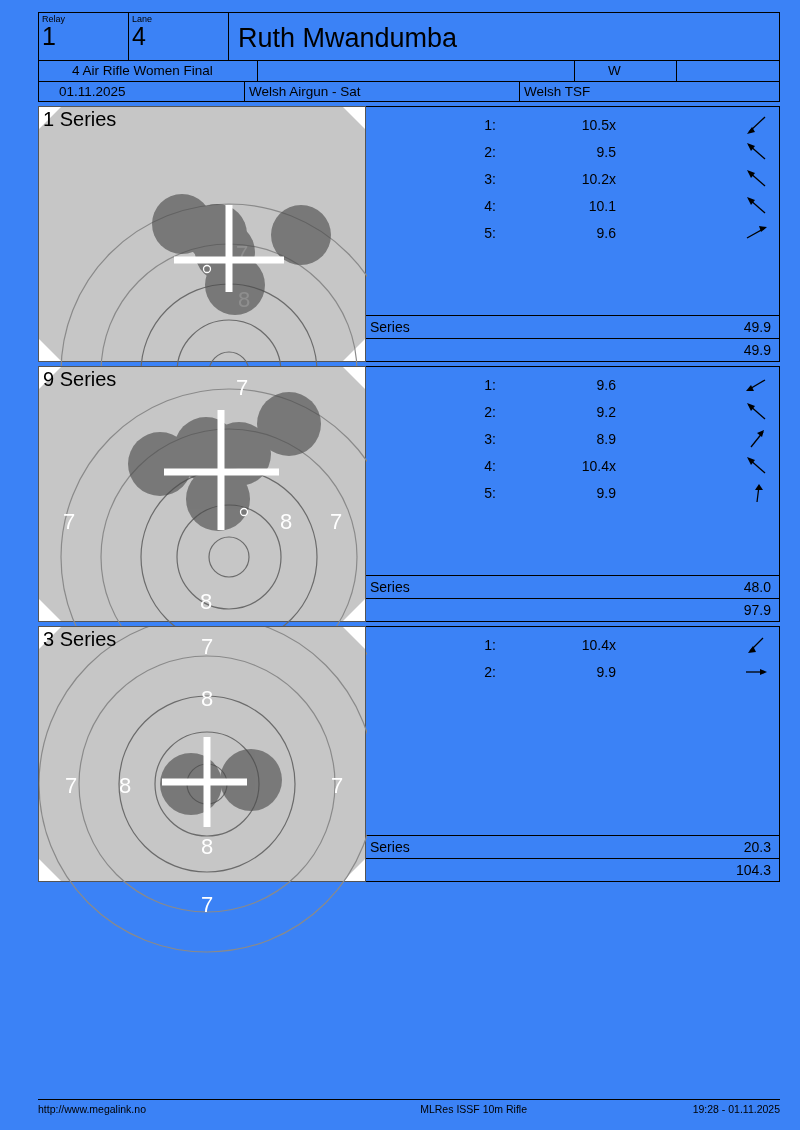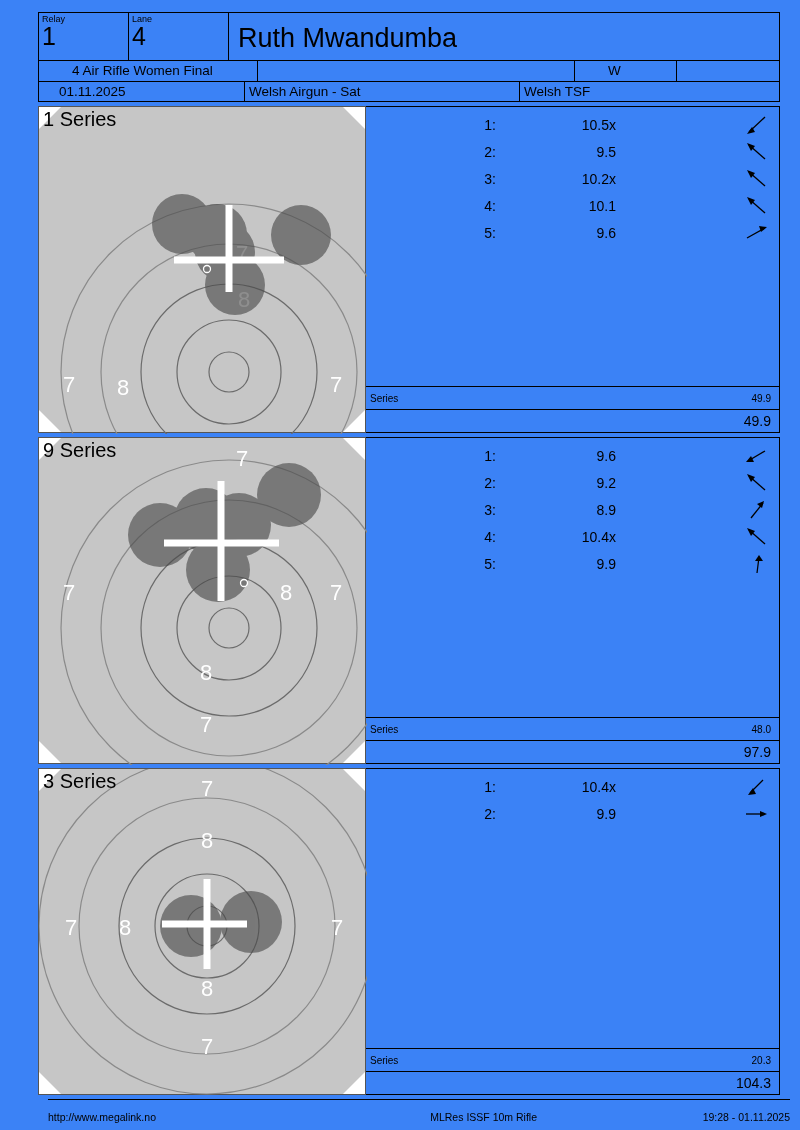--- a/index.html
+++ b/index.html
@@ -95,21 +95,21 @@
   .r3-club  { flex: 1; }
 
   
   .series-block {
     display: flex;
     margin-top: 4px;
   }
   .target-pane {
     position: relative;
     width: 328px;
-    height: 327px;
+    height: 256px;
     background: #c6c6c6;
     border: 1px solid #555;
     flex: 0 0 328px;
   }
   .corner {
     position: absolute;
     width: 0; height: 0;
     border-style: solid;
   }
   .corner.tl { left:0; top:0; border-width: 22px 22px 0 0; border-color: #ffffff transparent transparent transparent; }
@@ -161,45 +161,45 @@
     padding-right: 12px;
     position: relative;
     height: 27px;
   }
   .shot-arrow svg { position: absolute; right: 10px; top: 3px; }
 
   .series-total {
     border-top: 1px solid #000;
     display: flex;
     justify-content: space-between;
-    font-size: 10px;
+    font-size: 14px;
     padding: 2px 8px 2px 4px;
     height: 23px;
     align-items: center;
   }
   .grand-total {
     border-top: 1px solid #000;
     display: flex;
     justify-content: flex-end;
     font-size: 14px;
     padding: 2px 8px 2px 4px;
     height: 23px;
     align-items: center;
   }
 
   
   .footer {
     position: absolute;
-    left: 48px;
+    left: 38px;
     top: 1099px;
     width: 742px;
     border-top: 1px solid #000;
     display: flex;
     font-size: 10.5px;
-    padding-top: 11px;
+    padding-top: 3px;
     gap: 24px;
   }
   .footer .f-left { width: 33%; text-align: left; }
   .footer .f-mid  { width: 34%; text-align: right; }
   .footer .f-right{ width: 33%; text-align: right; }
 </style>
 </head>
 <body>
 
 <div id="page">

